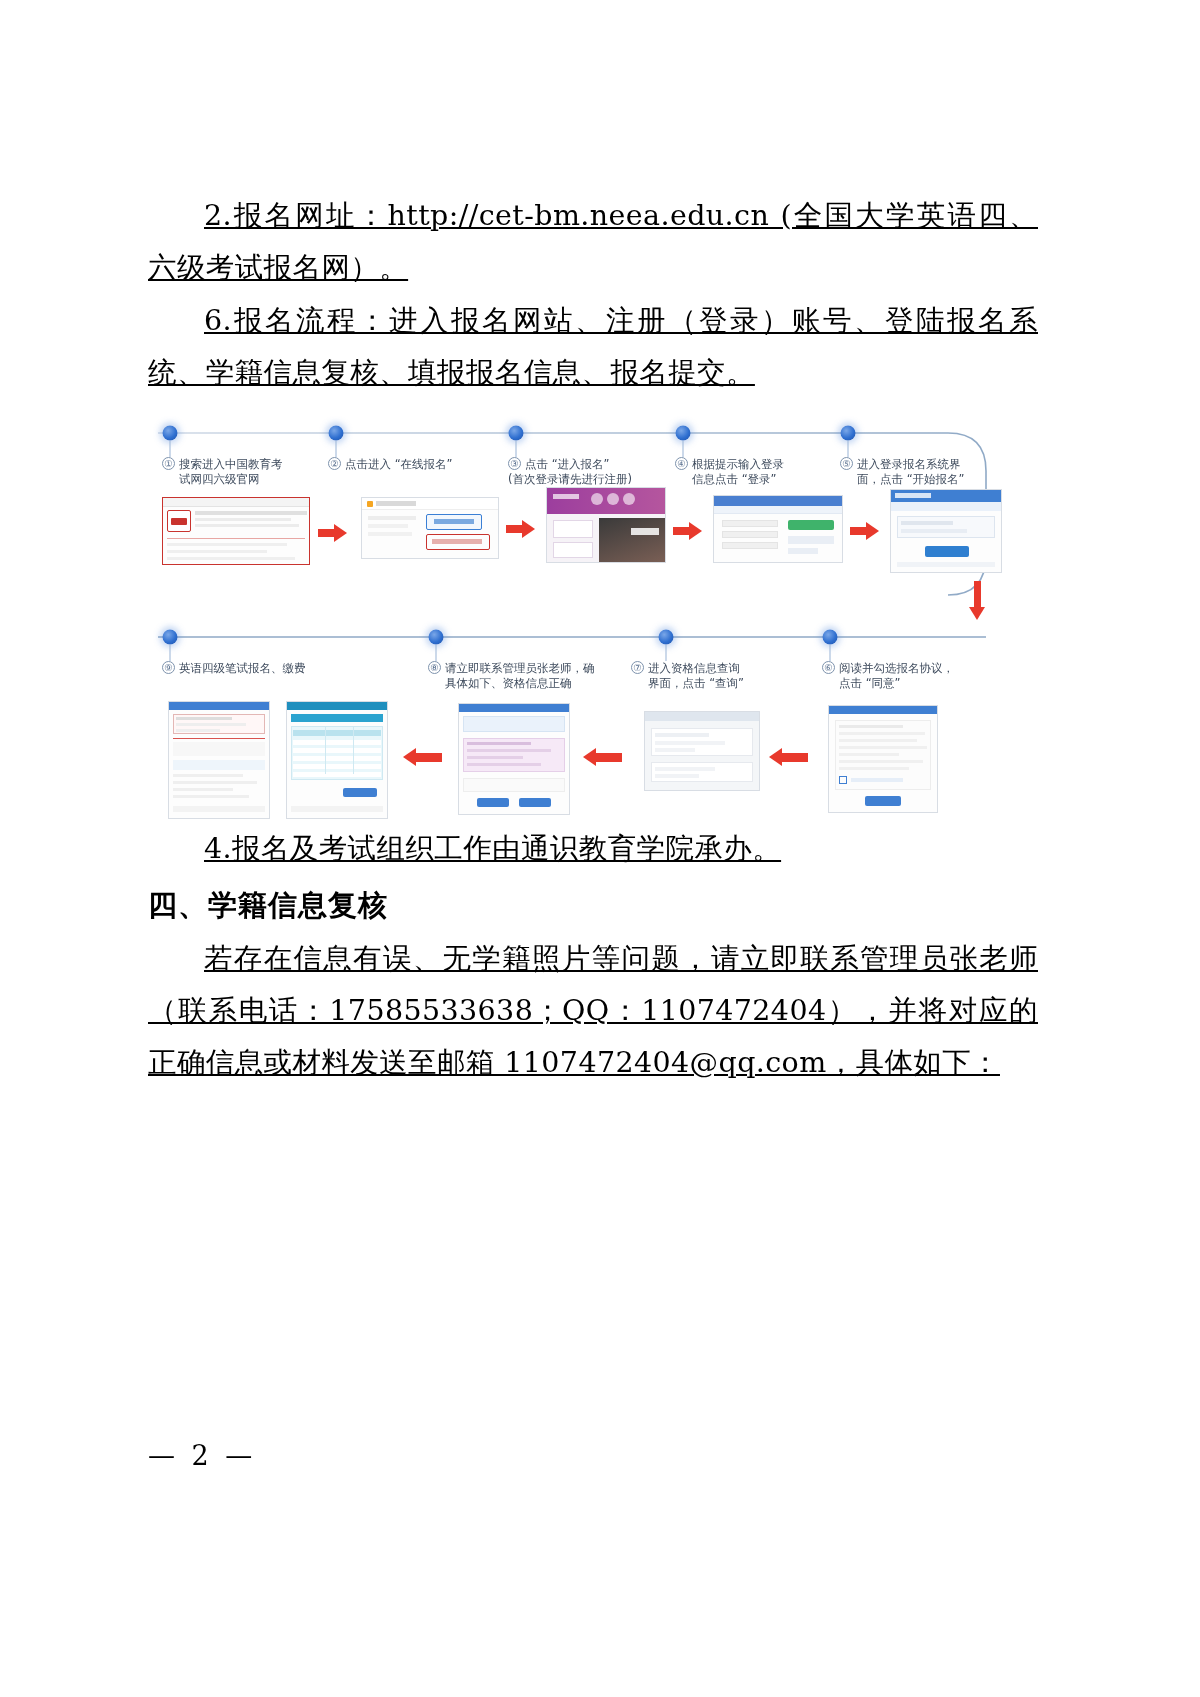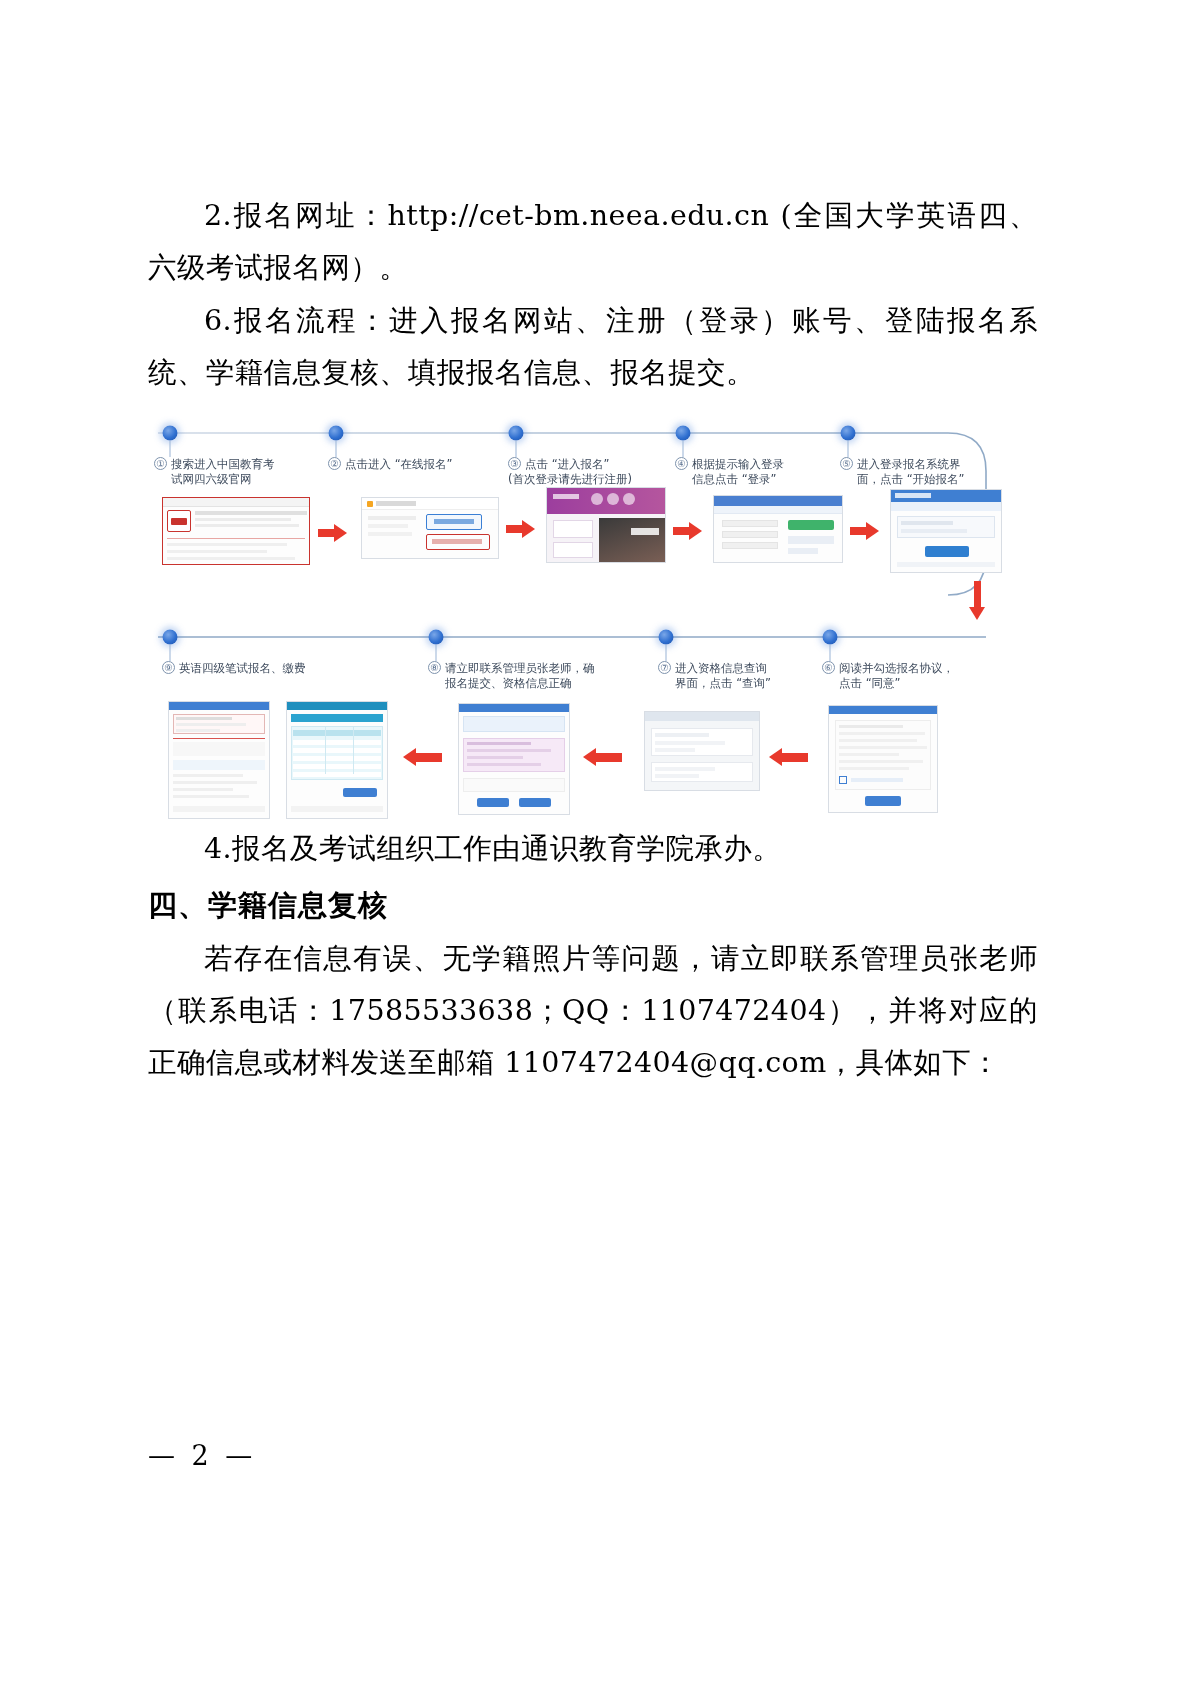--- a/index.html
+++ b/index.html
@@ -26,21 +26,21 @@
   .para {
     font-family:"DejaVu Serif", serif;
     font-size:28.5px;
     line-height:52px;
     letter-spacing:0.4px;
     text-align:justify;
     text-justify:inter-ideograph;
     margin:0 0 1px 0;
     word-break:break-all;
   }
-  .para.indent { text-indent:56px; }
+  .para.indent { text-indent:56px;text-decoration:underline; }
   .heading {
     font-family:"DejaVu Sans", sans-serif;
     font-weight:bold;
     font-size:29px;
     line-height:52px;
     margin:4px 0 2px 0;
     letter-spacing:1px;
   }
   .caption {
     font-family:"DejaVu Serif", serif;
@@ -174,21 +174,21 @@
         <div class="node" style="left:368px; top:28px;"></div>
         <div class="node" style="left:535px; top:28px;"></div>
         <div class="node" style="left:700px; top:28px;"></div>
 
         <div class="stem" style="left:22px;  top:36px; height:16px;"></div>
         <div class="stem" style="left:188px; top:36px; height:16px;"></div>
         <div class="stem" style="left:368px; top:36px; height:16px;"></div>
         <div class="stem" style="left:535px; top:36px; height:16px;"></div>
         <div class="stem" style="left:700px; top:36px; height:16px;"></div>
 
-        <div class="steplabel" style="left:6px; top:52px;">
+        <div class="steplabel" style="left:14px; top:52px;">
           <span class="num">①</span><span>搜索进入中国教育考</span>
           <span class="l2">试网四六级官网</span>
         </div>
 
         <div class="steplabel" style="left:180px; top:52px;">
           <span class="num">②</span><span>点击进入 “在线报名”</span>
           <span class="l2"></span>
         </div>
 
         <div class="steplabel" style="left:360px; top:52px;">
@@ -302,24 +302,24 @@
         <div class="stem" style="left:518px; top:240px; height:16px;"></div>
         <div class="stem" style="left:682px; top:240px; height:16px;"></div>
 
         <div class="steplabel" style="left:14px; top:256px;">
           <span class="num">⑨</span><span>英语四级笔试报名、缴费</span>
           <span class="l2"></span>
         </div>
 
         <div class="steplabel" style="left:280px; top:256px;">
           <span class="num">⑧</span><span>请立即联系管理员张老师，确</span>
-          <span class="l2">报名提交、资格信息正确</span>
-        </div>
-
-        <div class="steplabel" style="left:510px; top:256px;">
+          <span class="l2">具体如下、资格信息正确</span>
+        </div>
+
+        <div class="steplabel" style="left:483px; top:256px;">
           <span class="num">⑦</span><span>进入资格信息查询</span>
           <span class="l2">界面，点击 “查询”</span>
         </div>
 
         <div class="steplabel" style="left:674px; top:256px;">
           <span class="num">⑥</span><span>阅读并勾选报名协议，</span>
           <span class="l2">点击 “同意”</span>
         </div>
 
         <div class="shot" style="left:20px; top:296px; width:102px; height:118px;">

